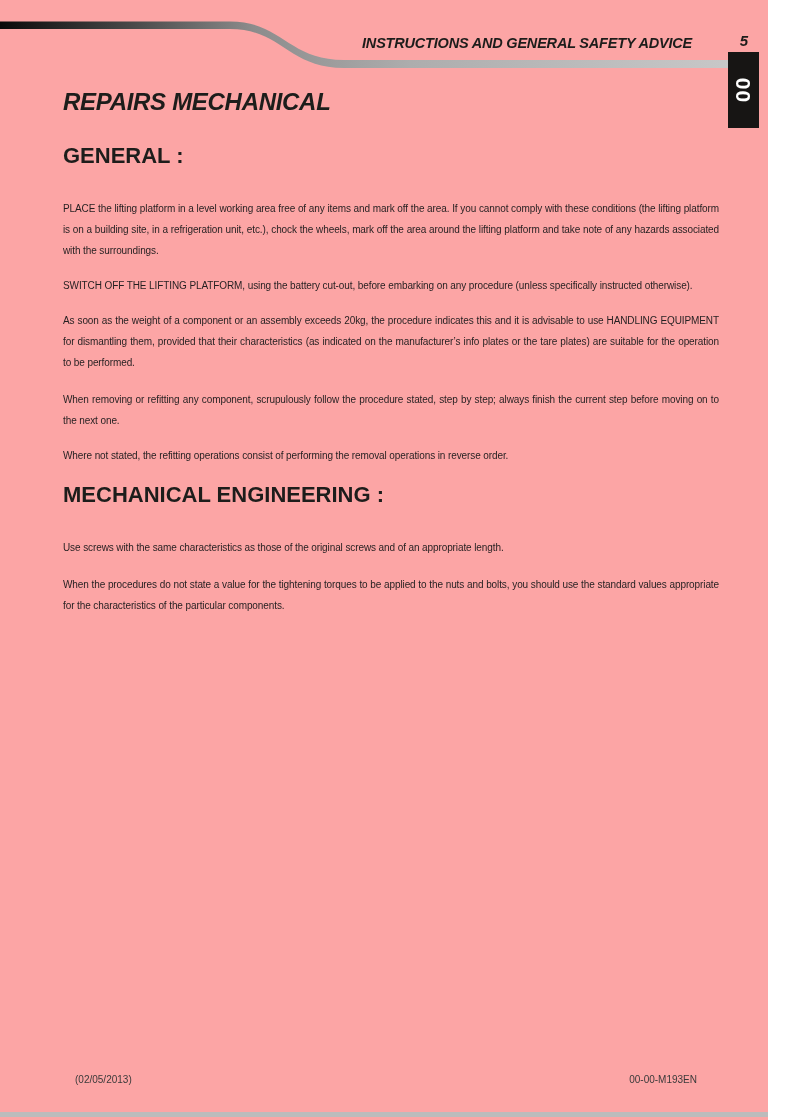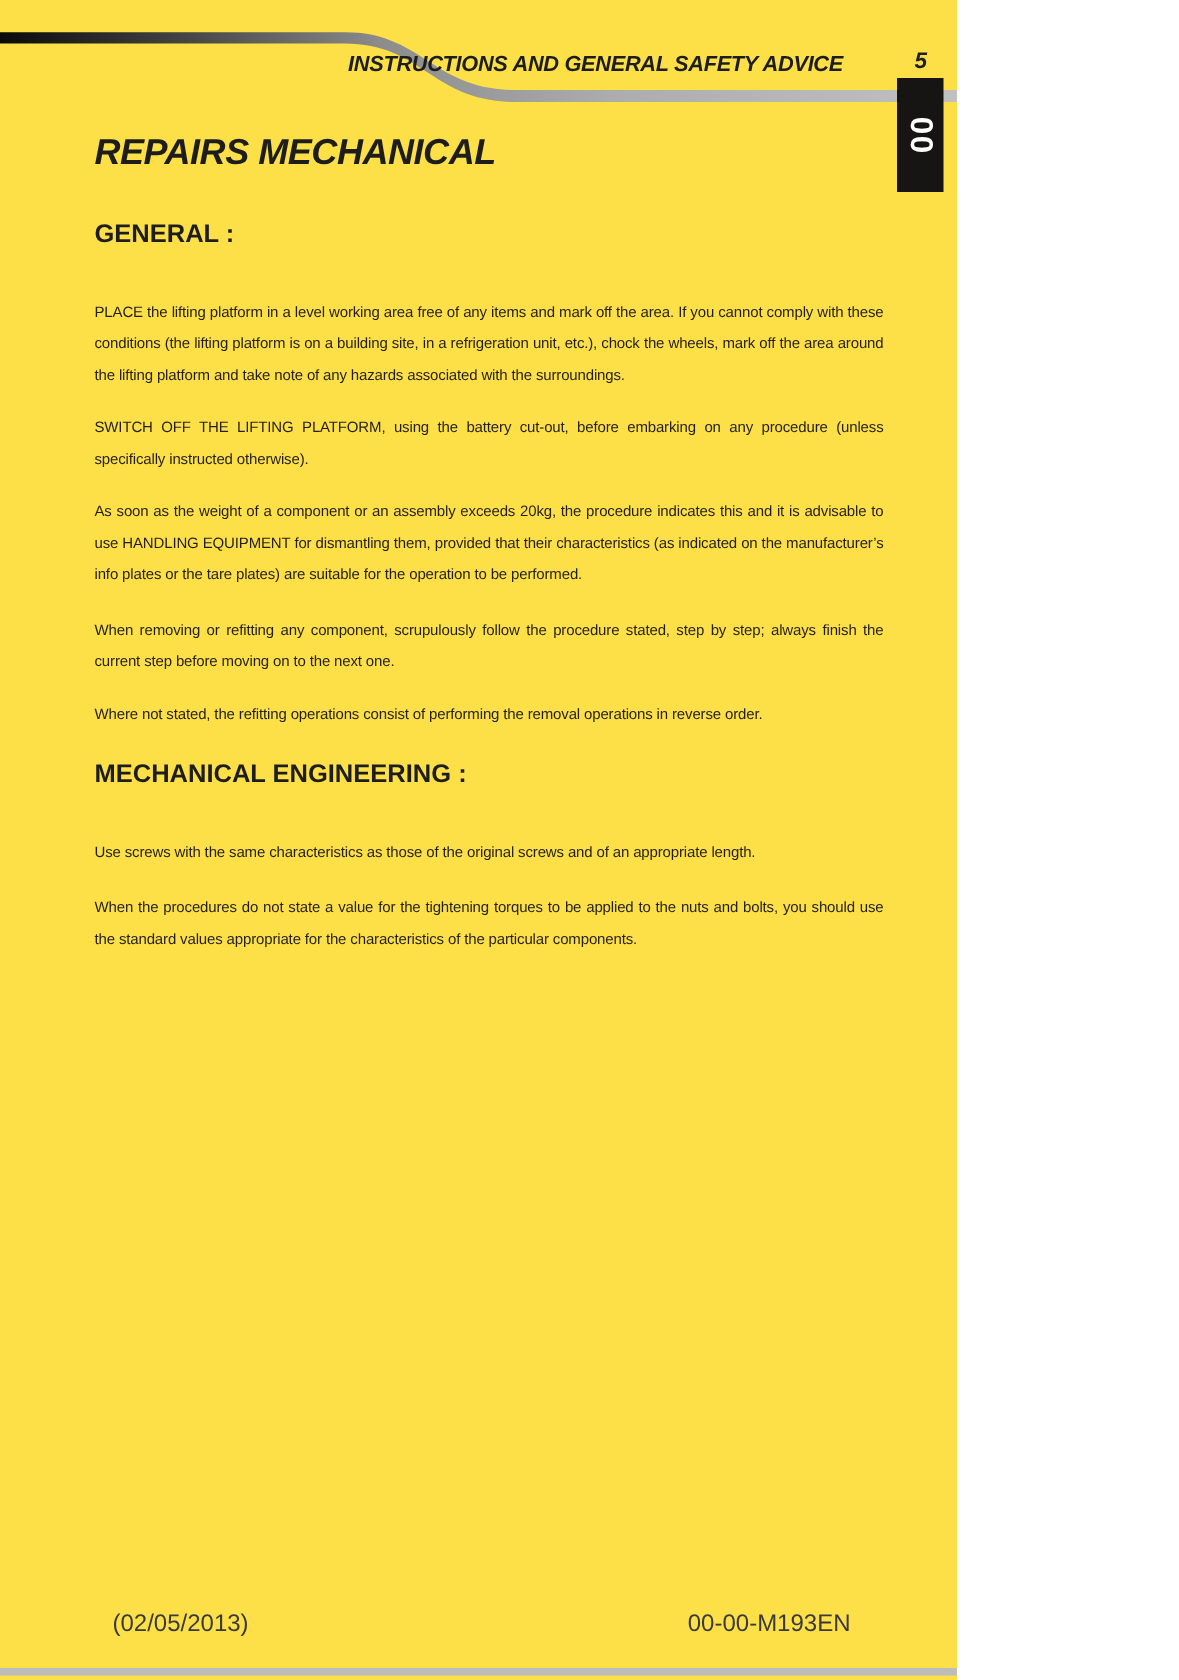--- a/index.html
+++ b/index.html
@@ -1,23 +1,23 @@
 <!DOCTYPE html>
 <html><head>
 <meta charset="utf-8">
 <style>
   * { margin: 0; padding: 0; box-sizing: border-box; }
   html, body { background: #ffffff; }
   body { font-family: "Liberation Sans", sans-serif; }
 
   .page {
     position: relative;
-    width: 638px;
+    width: 768px;
     height: 1120px;
-    background: #fde047;
+    background: #fca5a5;
     overflow: hidden;
   }
 
   .swoosh {
     position: absolute;
     top: 0; left: 0;
     display: block;
   }
 
   .hdr-title {
@@ -73,21 +73,21 @@
   h1.doc-title {
     font-size: 24px;
     line-height: 28px;
     font-weight: bold;
     font-style: italic;
     letter-spacing: -0.3px;
     color: #1d1d1b;
   }
 
   h2.sec-heading {
-    font-size: 17px;
+    font-size: 22px;
     line-height: 22px;
     font-weight: bold;
     color: #1d1d1b;
     margin-top: 29px;
   }
   h2.sec-heading.mech { margin-top: 18px; }
 
   .content p.para {
     font-size: 10px;
     line-height: 21px;
@@ -96,21 +96,21 @@
     margin-top: 14px;
   }
   .content p.para.first { margin-top: 31px; }
   .content p.para.m16 { margin-top: 16px; }
 
   .footer {
     position: absolute;
     left: 0; right: 0;
     top: 1074px;
     height: 14px;
-    font-size: 16px;
+    font-size: 10px;
     color: #3a3a3a;
   }
   .footer .f-date { position: absolute; left: 75px; }
   .footer .f-ref  { position: absolute; right: 71px; }
 
   .bottom-bar {
     position: absolute;
     left: 0;
     bottom: 3px;
     width: 100%;

